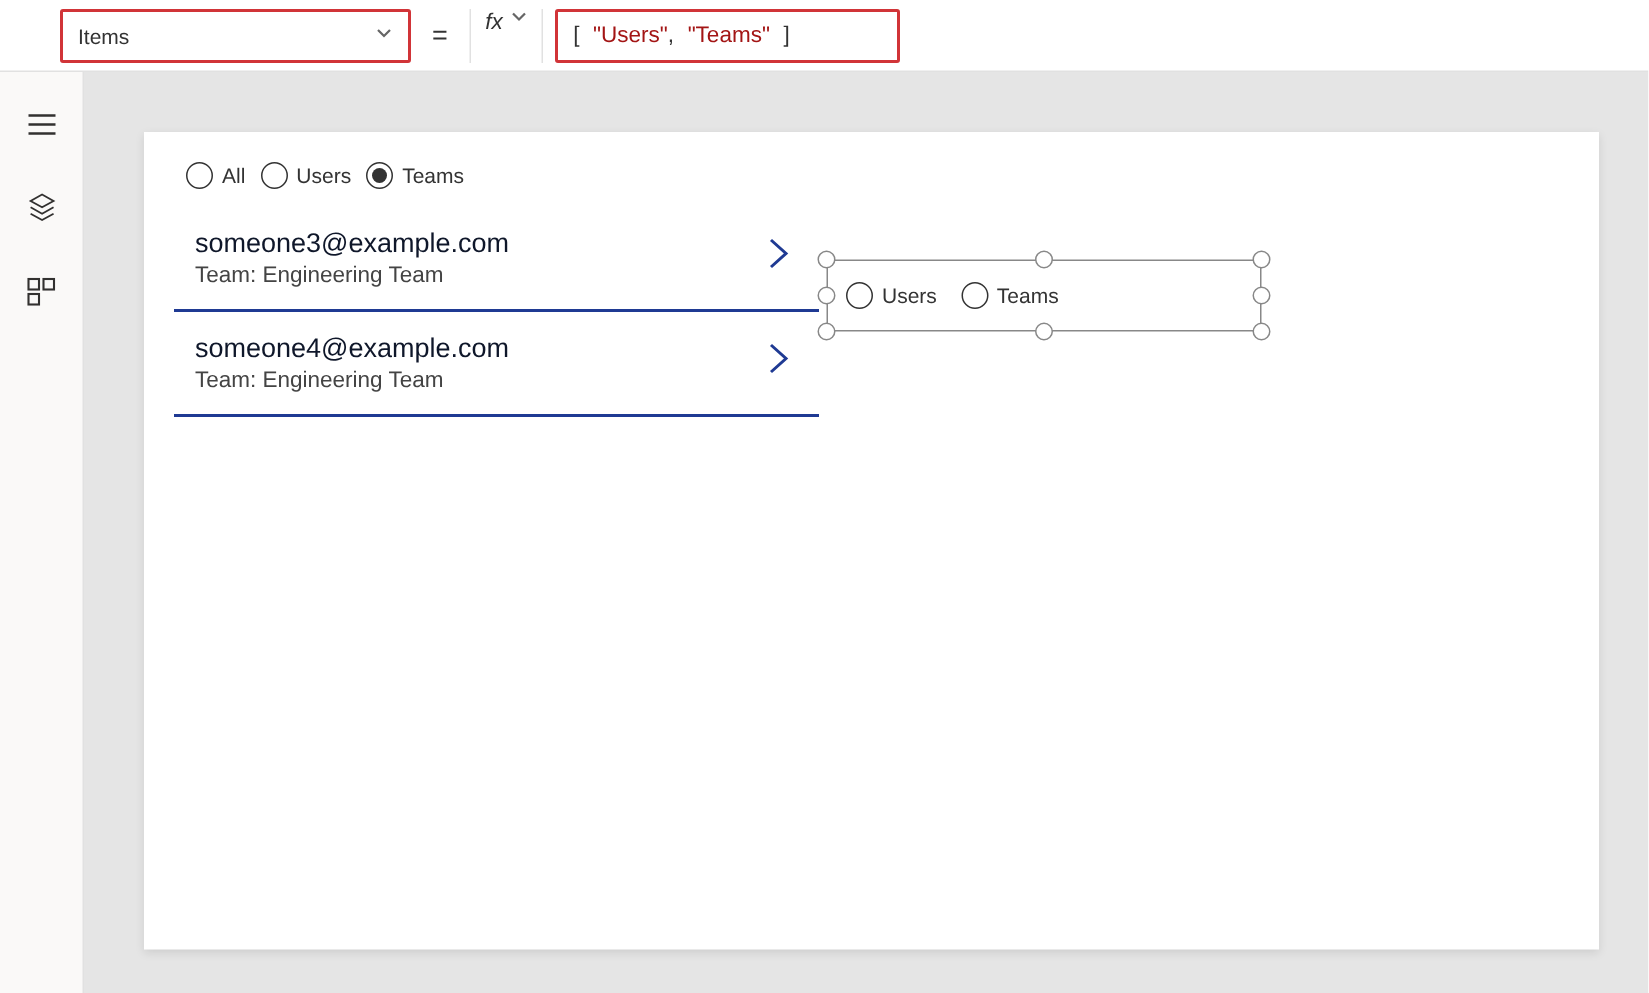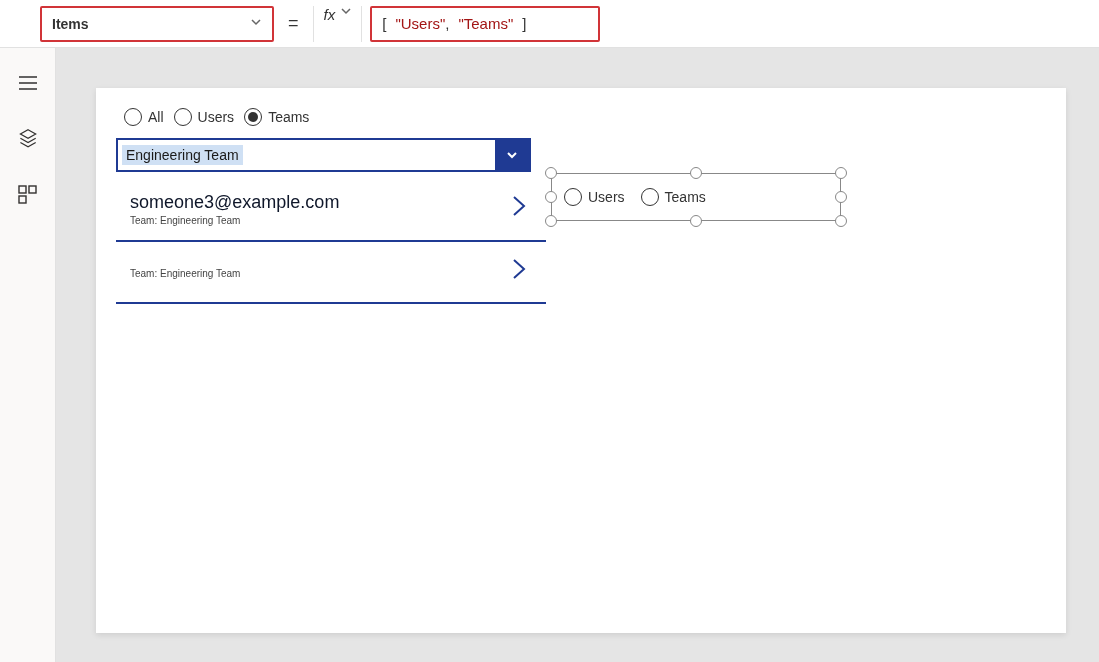--- a/index.html
+++ b/index.html
@@ -22,21 +22,20 @@
       border-radius: 2px;
       display: flex;
       align-items: center;
       justify-content: space-between;
       padding: 0 10px;
       background: #fff;
       font-size: 14px;
       color: #333;
       cursor: pointer;
       margin-left: 30px;
-      font-weight: bold;
     }
     .property-dropdown .chev { color: #666; font-size: 12px; }
     .equals { font-size: 18px; color: #333; margin: 0 6px; }
     .fx-container {
       display: flex;
       align-items: flex-start;
       border-left: 1px solid #e1e1e1;
       border-right: 1px solid #e1e1e1;
       height: 36px;
       padding: 0 10px;
@@ -154,21 +153,21 @@
     
     .gallery { width: 430px; }
     .gallery-item {
       border-bottom: 2px solid #1f3a93;
       padding: 14px 4px 14px 14px;
       display: flex;
       align-items: center;
       justify-content: space-between;
     }
     .gallery-item .info .title { font-size: 18px; color: #0f172a; }
-    .gallery-item .info .sub { font-size: 10px; color: #444; margin-top: 2px; }
+    .gallery-item .info .sub { font-size: 15px; color: #444; margin-top: 2px; }
     .gallery-item .arrow { color: #1f3a93; font-size: 22px; margin-right: 14px; }
 
     
     .selected-control {
       position: absolute;
       left: 455px;
       top: 85px;
       width: 290px;
       height: 48px;
       background: #fff;
@@ -261,43 +260,36 @@
         <div class="radio">
           <span class="circle"></span>
           <span>Users</span>
         </div>
         <div class="radio selected">
           <span class="circle"></span>
           <span>Teams</span>
         </div>
       </div>
 
-      <div class="combo">
-        <span class="combo-text">Engineering Team</span>
-        <span class="combo-chev">
-          <svg width="14" height="14" viewBox="0 0 14 14">
-              <path d="M3 5 L7 9 L11 5" stroke="#fff" stroke-width="2" fill="none"></path>
-            </svg>
-        </span>
-      </div>
 
       <div class="gallery">
         <div class="gallery-item">
           <div class="info">
             <div class="title">someone3@example.com</div>
             <div class="sub">Team: Engineering Team</div>
           </div>
           <span class="arrow">
             <svg width="18" height="26" viewBox="0 0 18 26">
                 <path d="M4 4 L14 13 L4 22" stroke="#1f3a93" stroke-width="2" fill="none"></path>
               </svg>
           </span>
         </div>
         <div class="gallery-item">
           <div class="info">
+            <div class="title">someone4@example.com</div>
             <div class="sub">Team: Engineering Team</div>
           </div>
           <span class="arrow">
             <svg width="18" height="26" viewBox="0 0 18 26">
                 <path d="M4 4 L14 13 L4 22" stroke="#1f3a93" stroke-width="2" fill="none"></path>
               </svg>
           </span>
         </div>
       </div>
 

